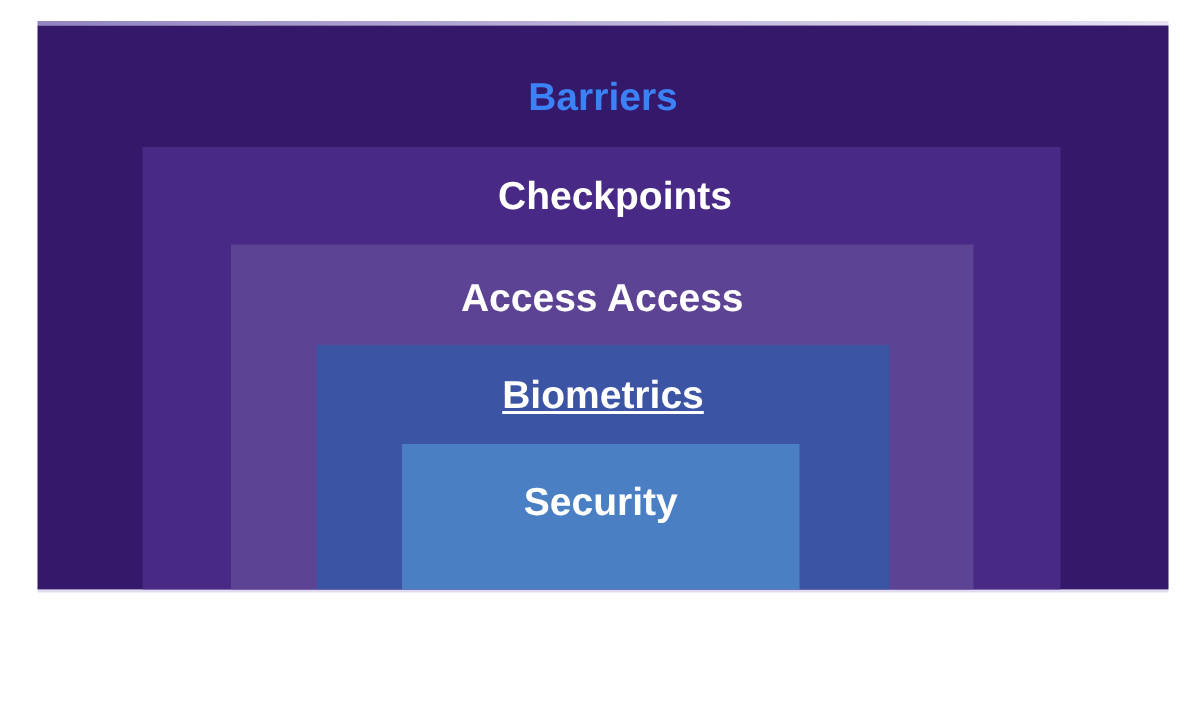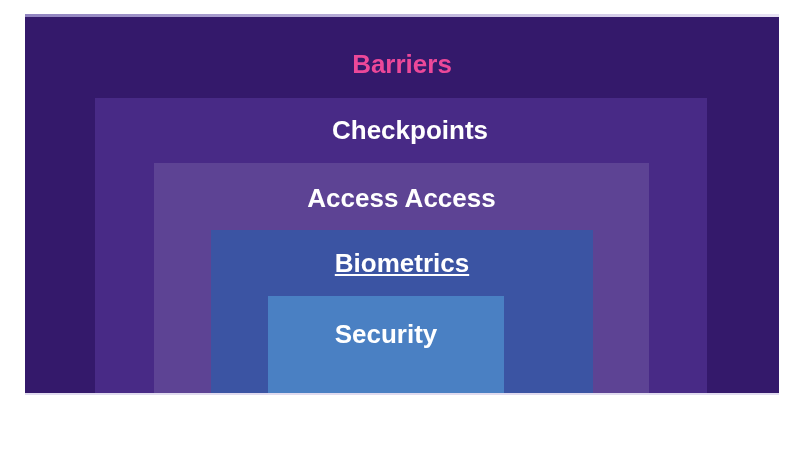--- a/index.html
+++ b/index.html
@@ -32,21 +32,21 @@
   }
   
   .layer-0 { left: 25px;  top: 17px;  width: 754px; height: 376px; }
   .layer-0 .layer-label { top: 33px; }
   .layer-1 { left: 95px;  top: 98px;  width: 612px; height: 295px; }
   .layer-1 .layer-label { top: 18px; padding-left: 18px; }
   .layer-2 { left: 154px; top: 163px; width: 495px; height: 230px; }
   .layer-2 .layer-label { top: 21px; }
   .layer-3 { left: 211px; top: 230px; width: 382px; height: 163px; }
   .layer-3 .layer-label { top: 19px; }
-  .layer-4 { left: 268px; top: 296px; width: 236px; height: 97px; }
+  .layer-4 { left: 268px; top: 296px; width: 265px; height: 97px; }
   .layer-4 .layer-label { top: 24px; }
 
   .top-sliver {
     position: absolute;
     left: 25px;
     top: 14px;
     width: 754px;
     height: 3px;
     background: linear-gradient(to right, #9184c0, #e8e2f4);
   }
@@ -69,21 +69,21 @@
   }
 </style>
 </head>
 <body>
 
 <div class="stage" style="background: rgb(255, 255, 255);">
 
   <div class="top-sliver"></div>
 
   <div class="layer layer-0" style="background: rgb(52, 25, 107);">
-    <div class="layer-label" style="color: #ec4899;">Barriers</div>
+    <div class="layer-label" style="color: #3b82f6;">Barriers</div>
   </div>
 
   <div class="layer layer-1" style="background: rgb(72, 42, 134);">
     <div class="layer-label" style="color: rgb(255, 255, 255);">Checkpoints</div>
   </div>
 
   <div class="layer layer-2" style="background: rgb(93, 67, 148);">
     <div class="layer-label" style="color: rgb(255, 255, 255);">Access Access</div>
   </div>
 

